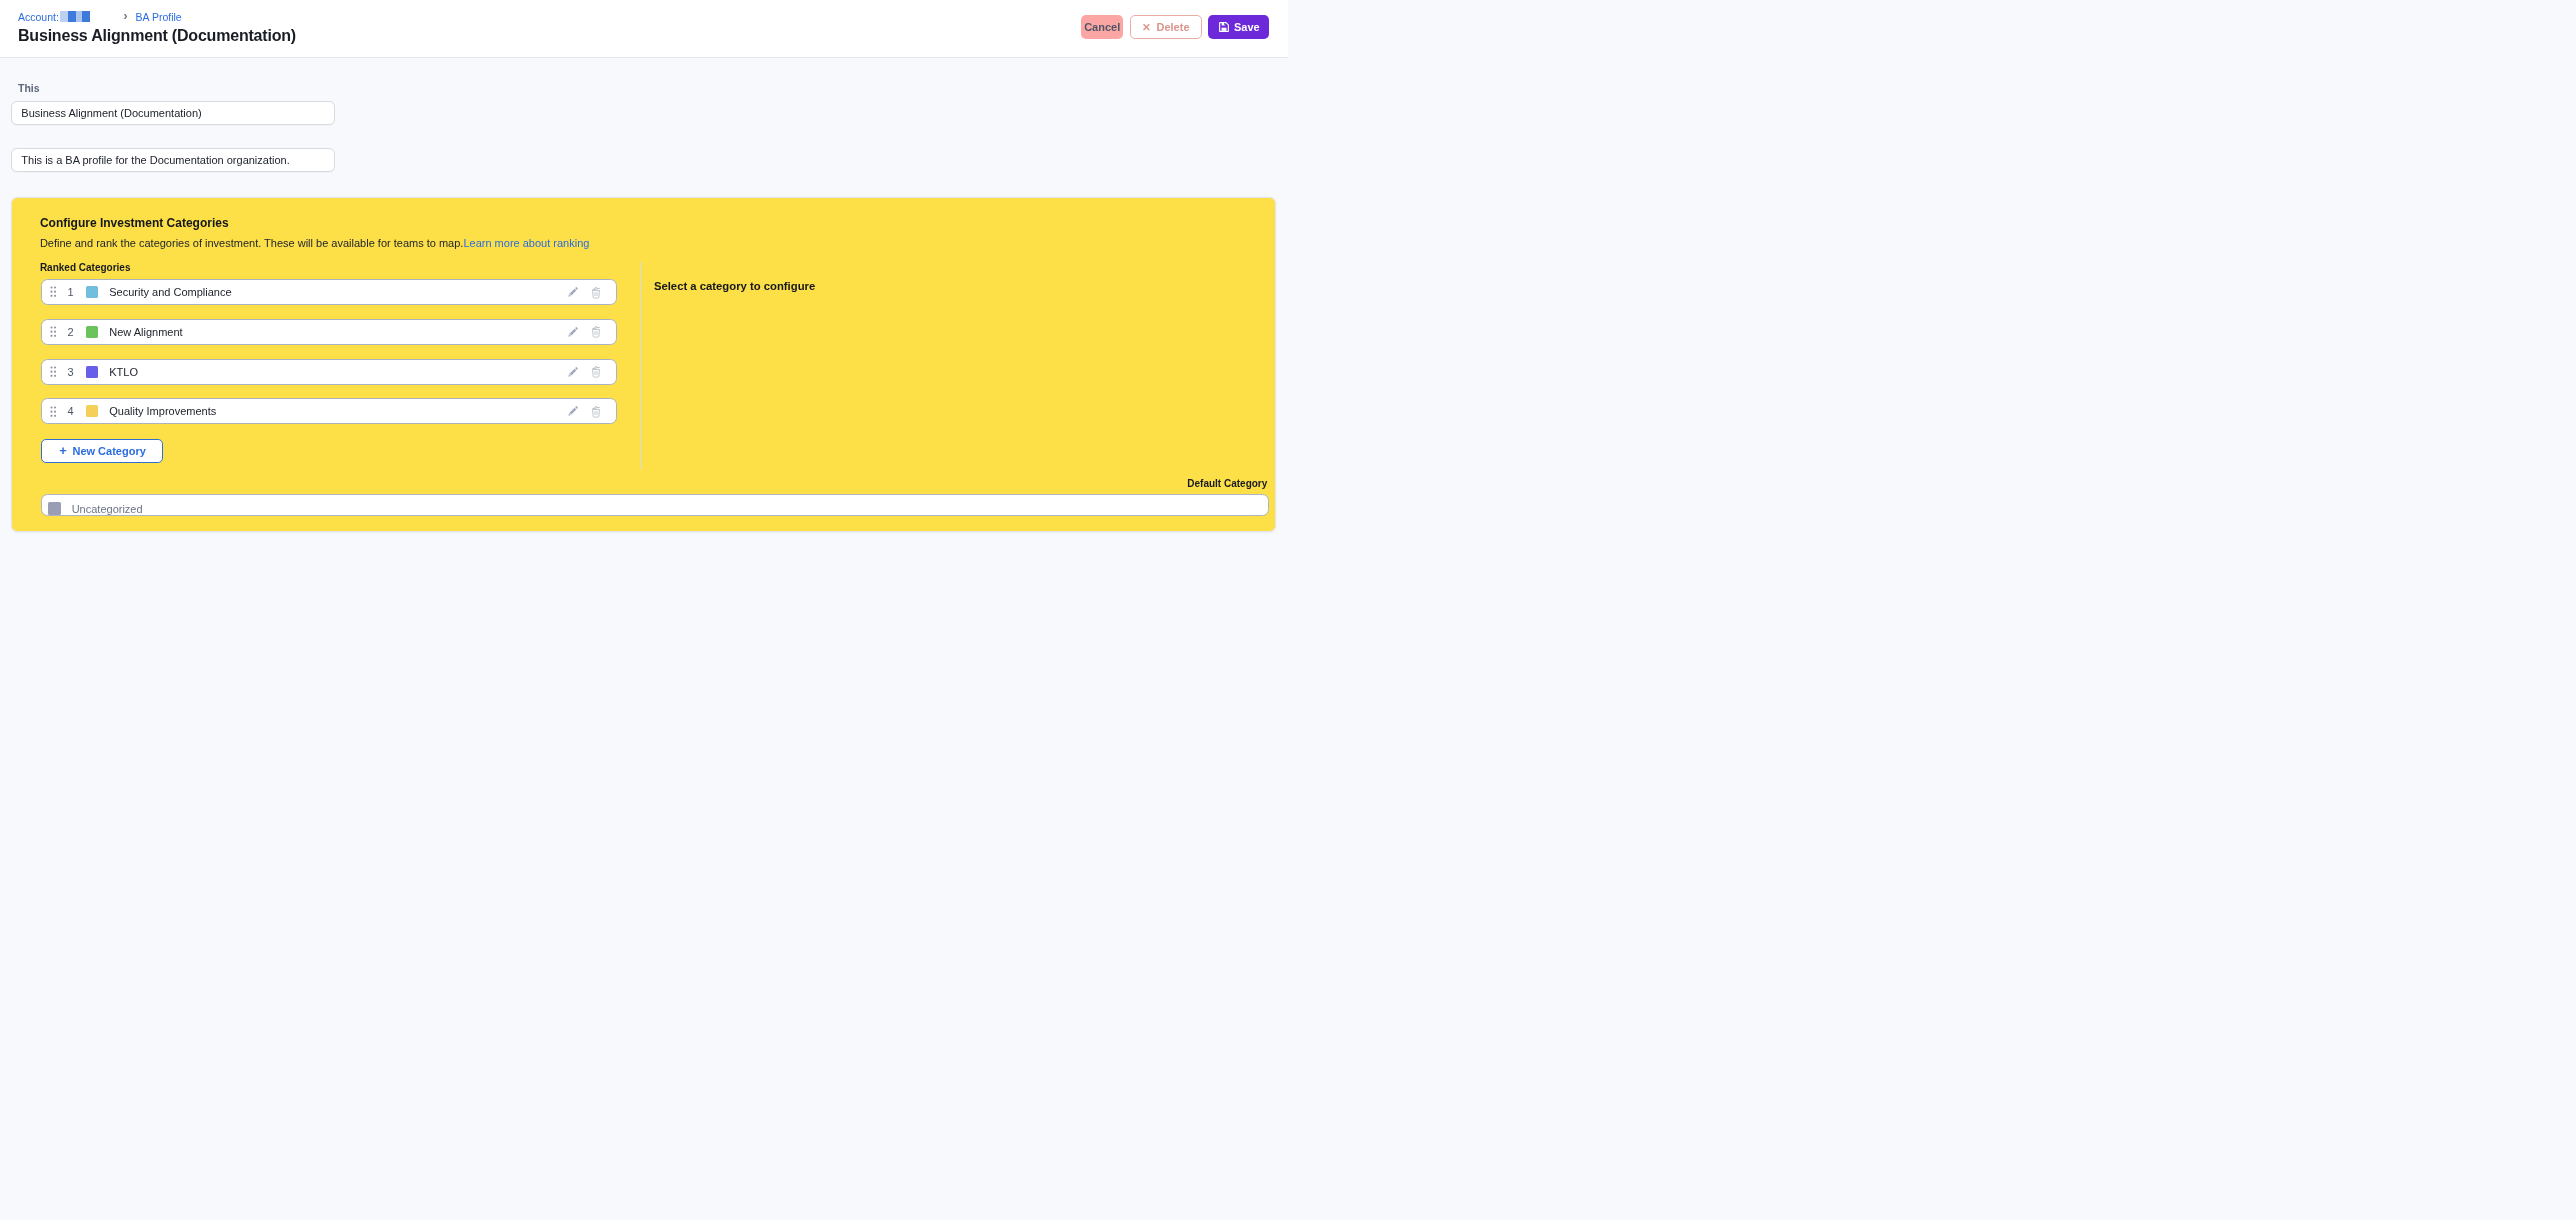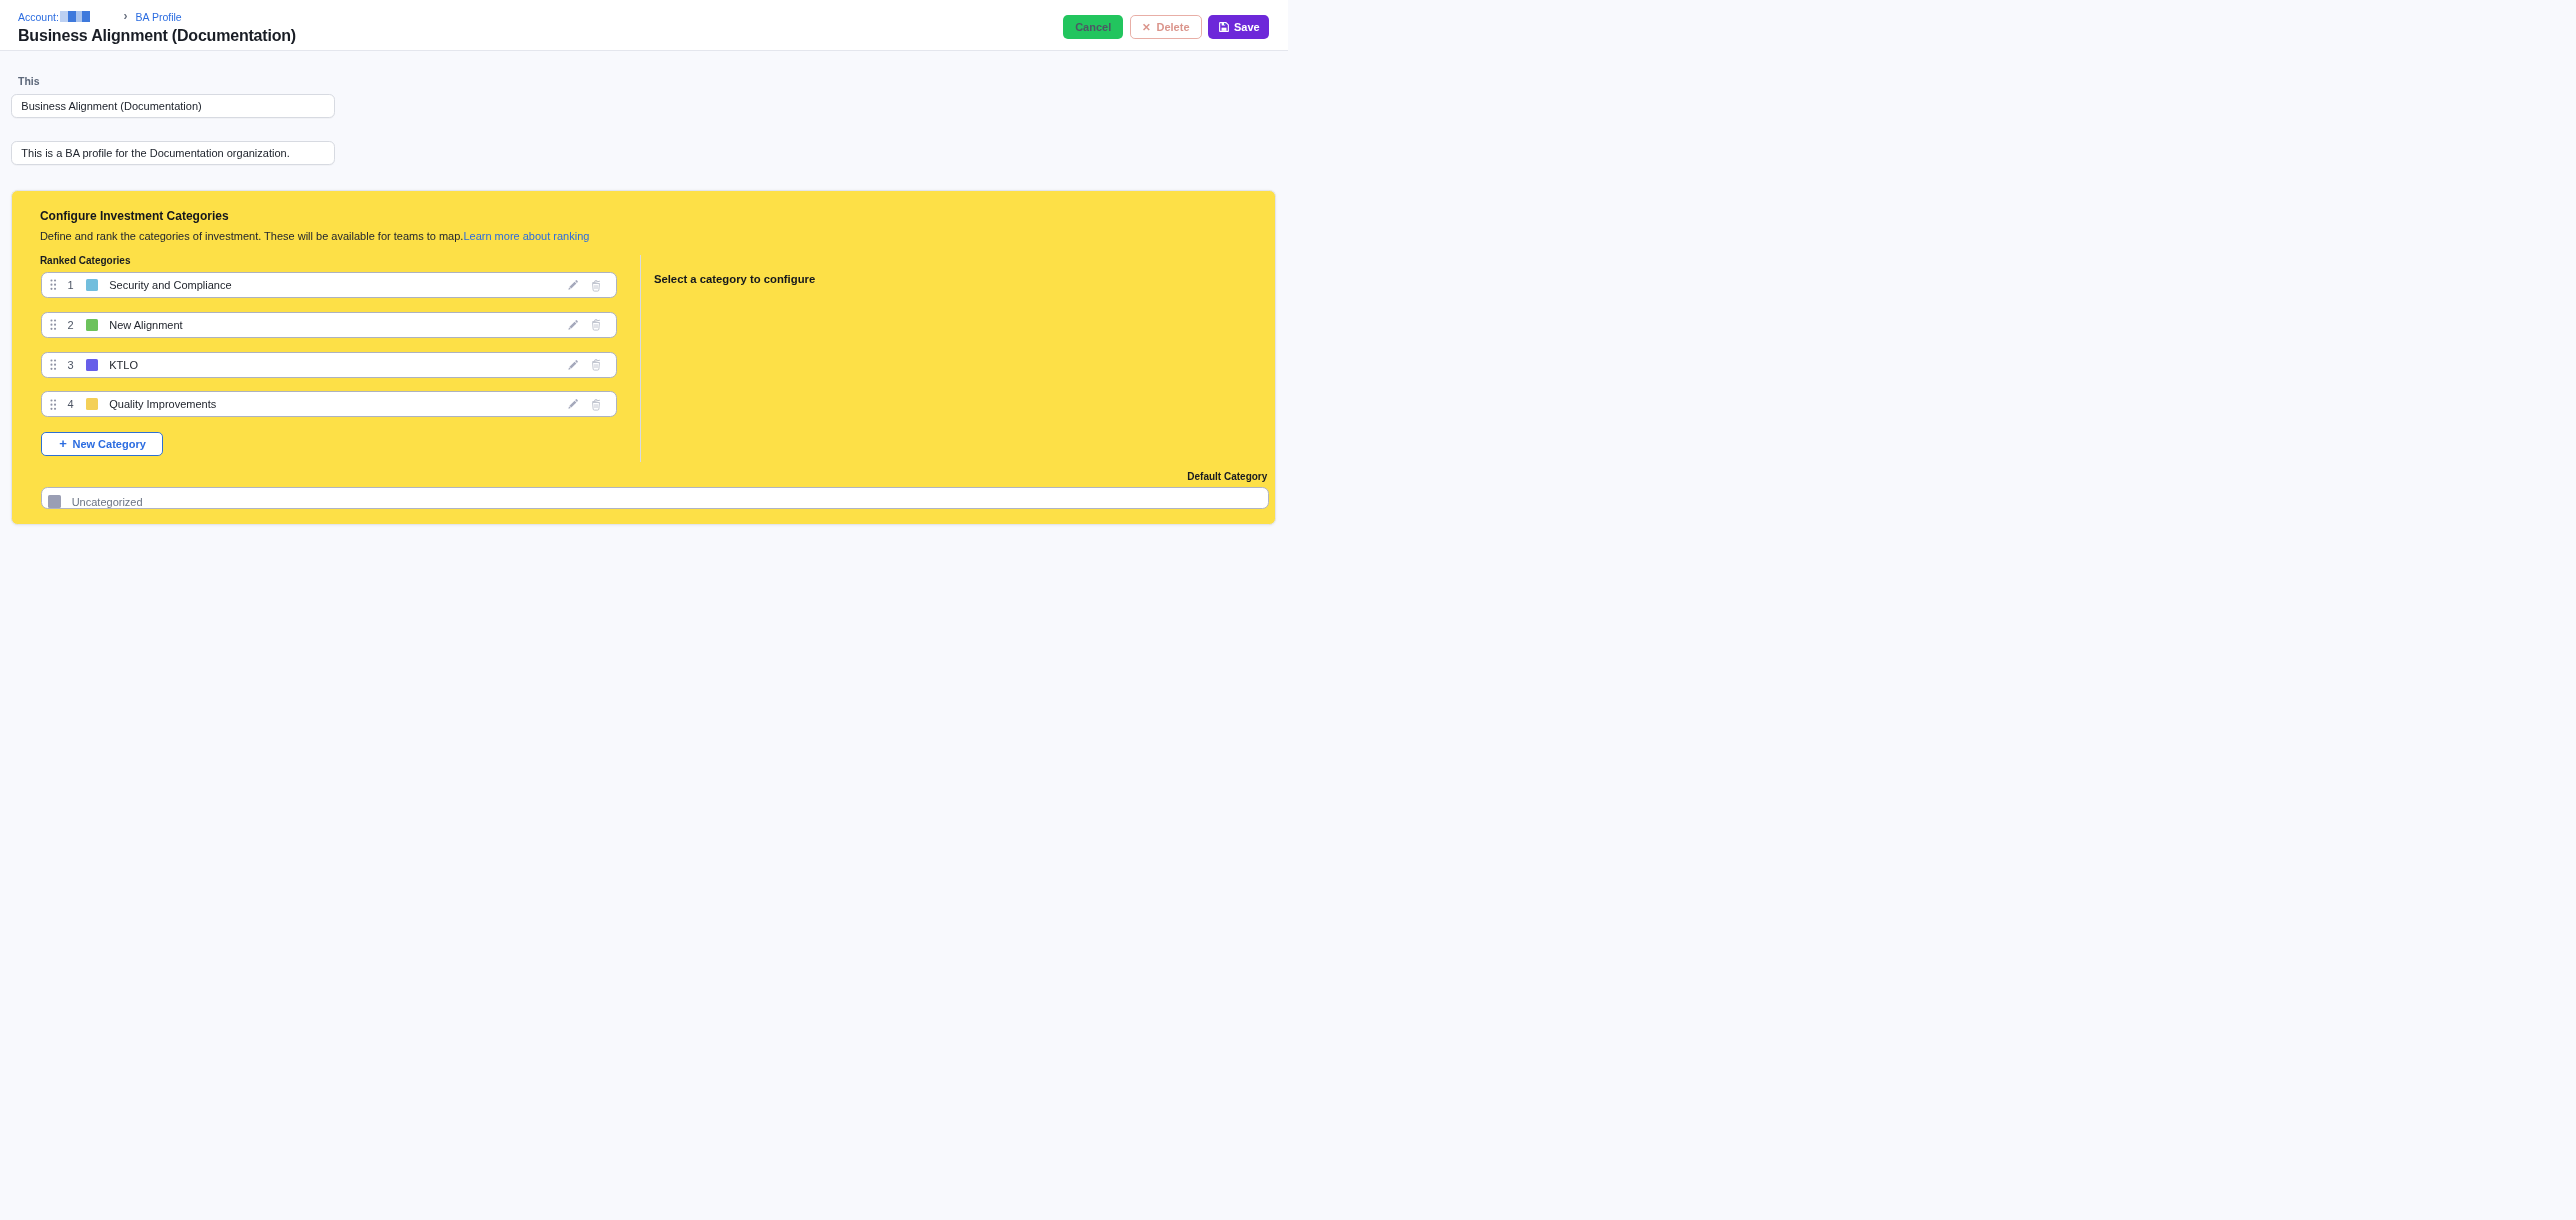--- a/index.html
+++ b/index.html
@@ -7,21 +7,21 @@
   body {
     font-family:"Liberation Sans", sans-serif;
     background:#f8f9fd;
     color:#20252e;
     overflow:hidden;
   }
   .page { width:1288px; height:610px; position:relative; }
 
   
   header {
-    position:relative; height:51px; background:#ffffff;
+    position:relative; height:58px; background:#ffffff;
     border-bottom:0.8px solid #e4e6ed;
   }
   .breadcrumb {
     position:absolute; left:18px; top:9px;
     display:flex; align-items:center; font-size:10.5px;
   }
   .bc-link { color:#2b6ce0; text-decoration:none; cursor:pointer; }
   .redacted { display:inline-flex; height:11.3px; margin-left:1.6px; }
   .redacted i { display:inline-block; height:11.3px; }
   .redacted i:nth-child(1){ width:7.3px;  background:#bcd0f2; }
@@ -34,21 +34,21 @@
     font-size:16px; font-weight:700; color:#191d25; letter-spacing:-0.2px;
   }
   .header-actions {
     position:absolute; right:18.6px; top:15.4px; display:flex; gap:6.5px;
   }
   .header-actions button {
     height:24px; border-radius:4.9px; font-family:inherit;
     font-size:11px; font-weight:700; cursor:pointer;
     display:inline-flex; align-items:center; justify-content:center;
   }
-  .btn-cancel { background:#22c55e; color:#4d5765; border:none; padding:0 12px; }
+  .btn-cancel { background:#fca5a5; color:#4d5765; border:none; padding:0 3px; }
   .btn-delete { background:#ffffff; color:#db958c; border:0.8px solid #e8aea6; padding:0 11.3px; }
   .btn-delete .x { font-size:10.5px; margin-right:5.7px; font-weight:700; }
   .btn-save { background:#6d28d9; color:#ffffff; border:none; padding:0 9.7px; }
   .btn-save svg { margin-right:4px; }
 
   
   main { padding-top:12px; }
   .field-label {
     display:block; margin:0 0 6.5px 18px;
     font-size:10.5px; font-weight:700; color:#5c6779;

